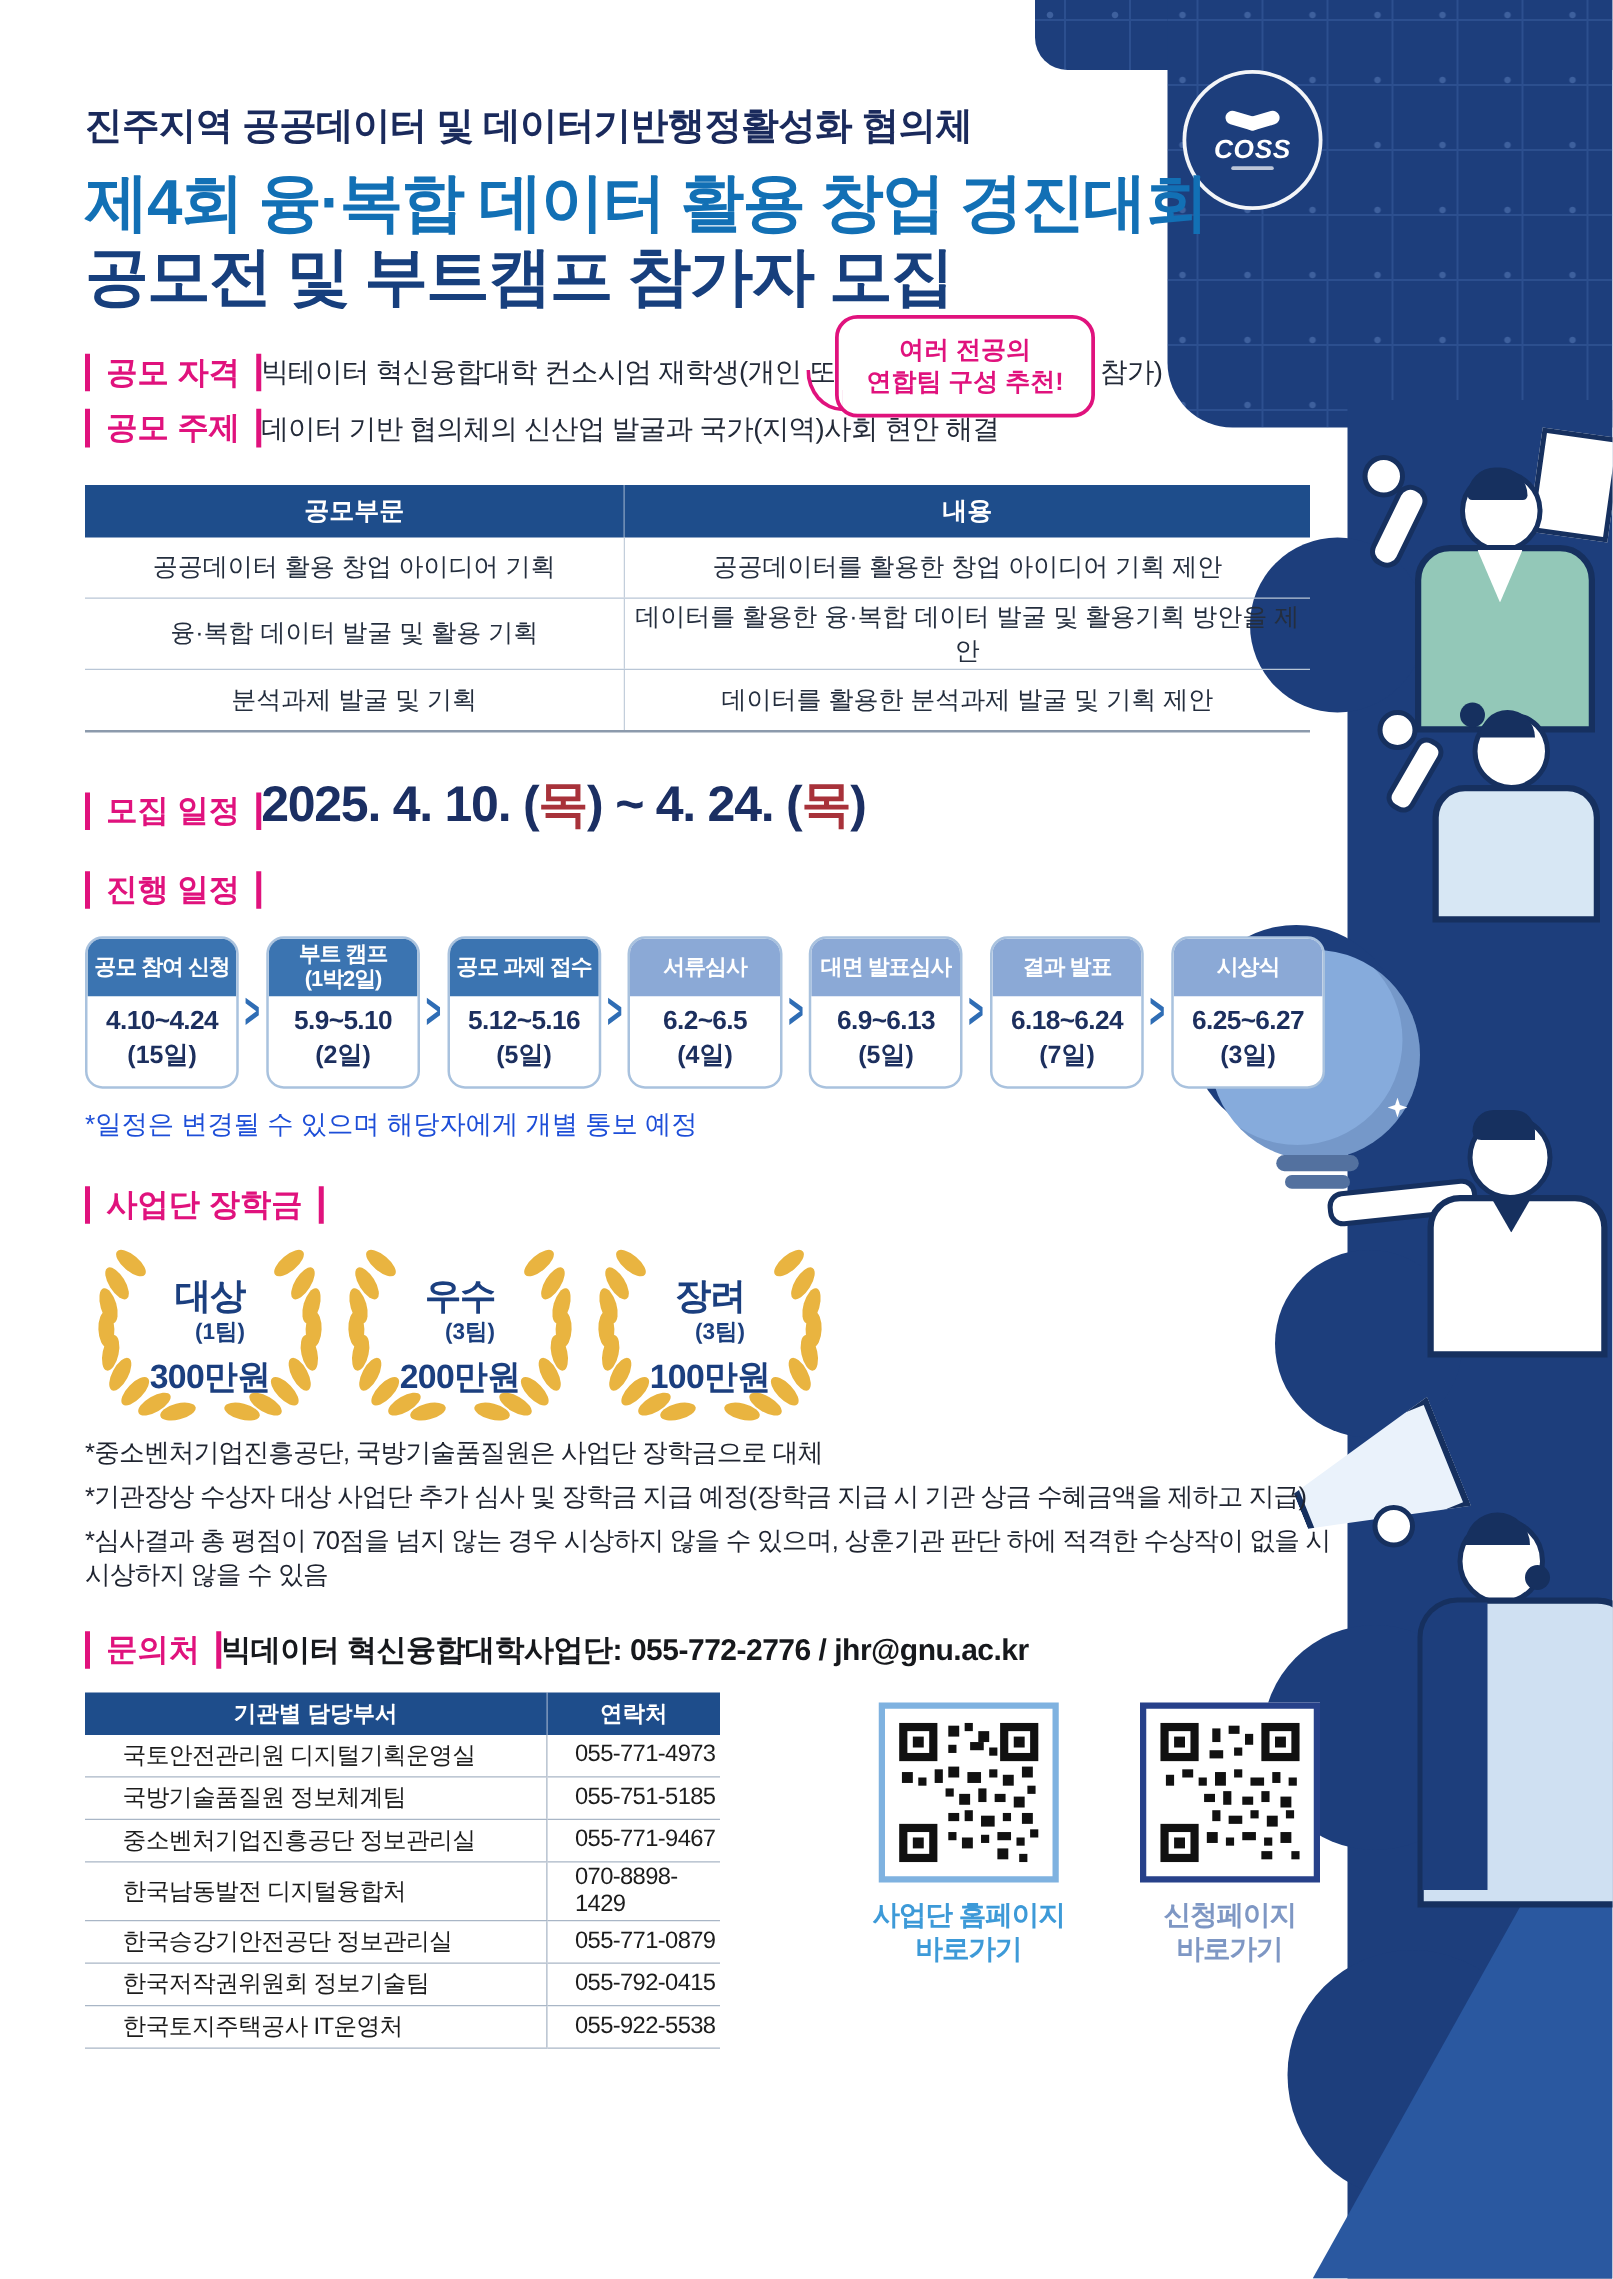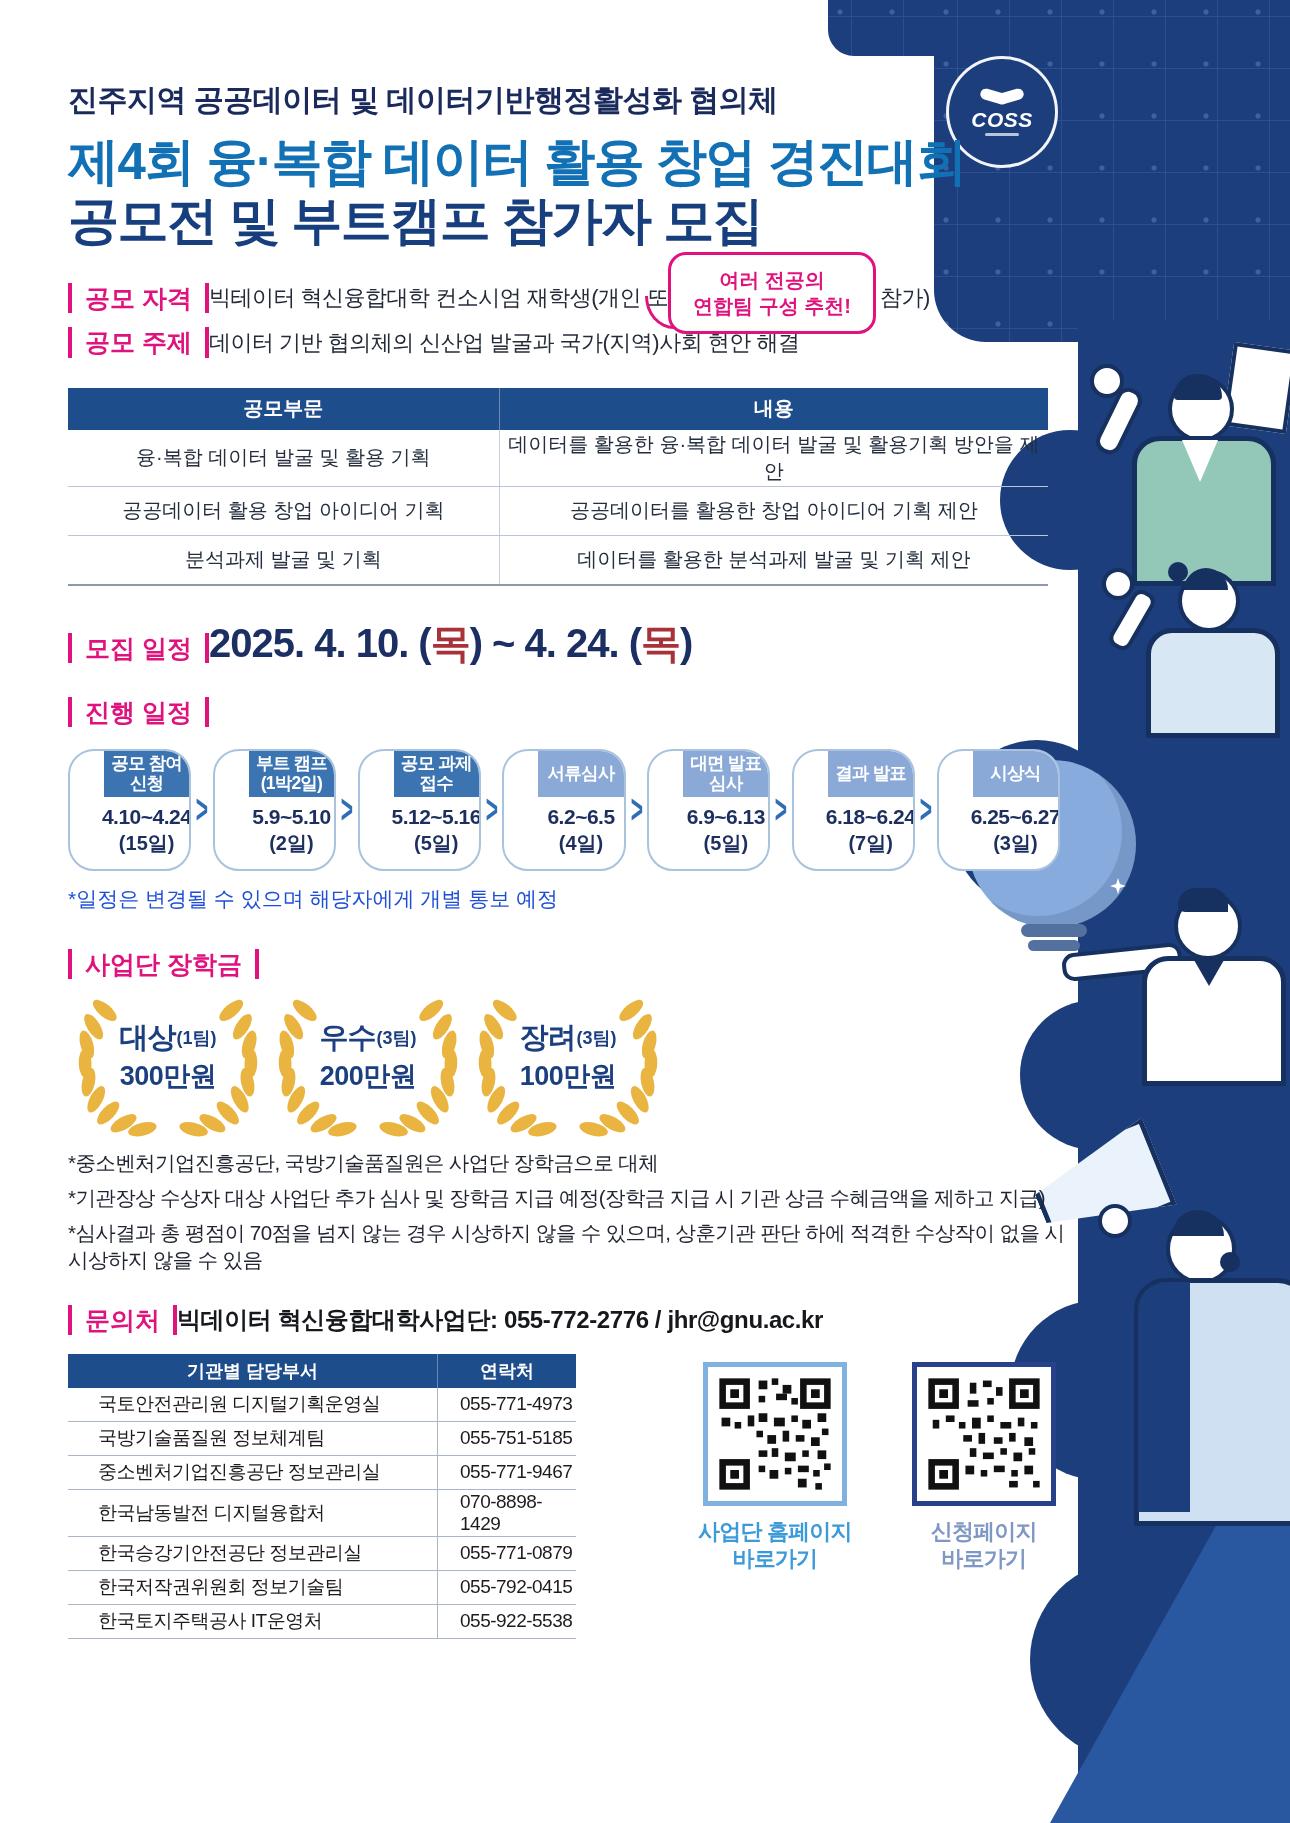--- a/index.html
+++ b/index.html
@@ -106,37 +106,37 @@
   .topics td+td{border-left:1px solid #c3cedb;}
   .topics tr:last-child td{border-bottom:2px solid #8c9aac;}
   .topics .c1{width:44%;} .topics .c2{width:56%;}
 
   .row-recruit{margin-top:30px;align-items:baseline;}
   .recruit-date{font-size:40px;font-weight:900;color:#1b2f63;letter-spacing:-1px;}
   .recruit-date .day{color:#a8323a;}
 
   .row-schedule{margin-top:26px;}
   .tl-row{margin-top:22px;width:992px;display:flex;align-items:stretch;height:122px;}
-  .tl-card{flex:1;border:2px solid #a9c2de;border-radius:26px;overflow:hidden;background:#fff;display:flex;flex-direction:column;min-width:0;padding-left:34px;}
+  .tl-card{flex:1;border:2px solid #a9c2de;border-radius:14px;overflow:hidden;background:#fff;display:flex;flex-direction:column;min-width:0;}
   .tl-head{height:46px;flex:none;display:flex;flex-direction:column;align-items:center;justify-content:center;color:#fff;font-weight:800;font-size:17.5px;line-height:1.12;letter-spacing:-.8px;text-align:center;}
   .tl-head.dark{background:#3b74b1;} .tl-head.light{background:#8ba9d6;}
   .tl-body{flex:1;display:flex;flex-direction:column;align-items:center;justify-content:center;gap:1px;padding:4px 0 8px;}
   .tl-date{font-size:21px;font-weight:800;color:#1c2f5e;letter-spacing:-.5px;}
   .tl-days{font-size:20px;font-weight:700;color:#1c2f5e;}
   .tl-chev{align-self:center;font-size:30px;font-weight:700;color:#2f6db5;margin:0 2px;transform:scale(.7,1.35);}
   .tl-note{margin-top:14px;font-size:21px;color:#1d4ed8;font-weight:500;}
 
   .row-sch-label{margin-top:36px;}
   .awards{margin-top:14px;display:flex;gap:12px;margin-left:6px;}
   .award{position:relative;width:188px;height:146px;}
   .award svg{width:100%;height:100%;display:block;}
   .award-text{position:absolute;inset:0;display:flex;flex-direction:column;align-items:center;padding-top:30px;color:#1b3f7f;}
   .award-grade{font-size:29px;font-weight:900;line-height:1;letter-spacing:-1px;}
   .award-teams{font-size:18px;font-weight:800;}
-  .award-line1{display:flex;align-items:center;gap:1px;}
+  .award-line1{display:flex;align-items:flex-end;gap:1px;flex-direction:column;}
   .award-amount{margin-top:6px;font-size:27px;font-weight:900;letter-spacing:-.5px;}
 
   .row-prize{margin-top:36px;}
   .prize-text{font-size:24px;font-weight:700;color:#16181c;letter-spacing:-.5px;}
   .prize-notes{margin-top:10px;}
   .prize-notes div{font-size:20.5px;color:#1f2430;margin:7px 0;letter-spacing:-.6px;line-height:1.35;}
 
   .row-apply{margin-top:36px;}
   .apply-text{font-size:23px;color:#16181c;font-weight:600;letter-spacing:-.6px;}
   .row-inquiry{margin-top:30px;}
@@ -270,26 +270,26 @@
 
   <table class="topics">
     <thead>
       <tr>
         <th class="c1">공모부문</th>
         <th class="c2">내용</th>
       </tr>
     </thead>
     <tbody>
       <tr>
+        <td>공공데이터 활용 창업 아이디어 기획</td>
+        <td>공공데이터를 활용한 창업 아이디어 기획 제안</td>
+      </tr>
+      <tr>
         <td>융·복합 데이터 발굴 및 활용 기획</td>
         <td>데이터를 활용한 융·복합 데이터 발굴 및 활용기획 방안을 제안</td>
-      </tr>
-      <tr>
-        <td>공공데이터 활용 창업 아이디어 기획</td>
-        <td>공공데이터를 활용한 창업 아이디어 기획 제안</td>
       </tr>
       <tr>
         <td>분석과제 발굴 및 기획</td>
         <td>데이터를 활용한 분석과제 발굴 및 기획 제안</td>
       </tr>
     </tbody>
   </table>
 
   <div class="sec-row row-recruit">
     <span class="sec-label">모집 일정</span>

